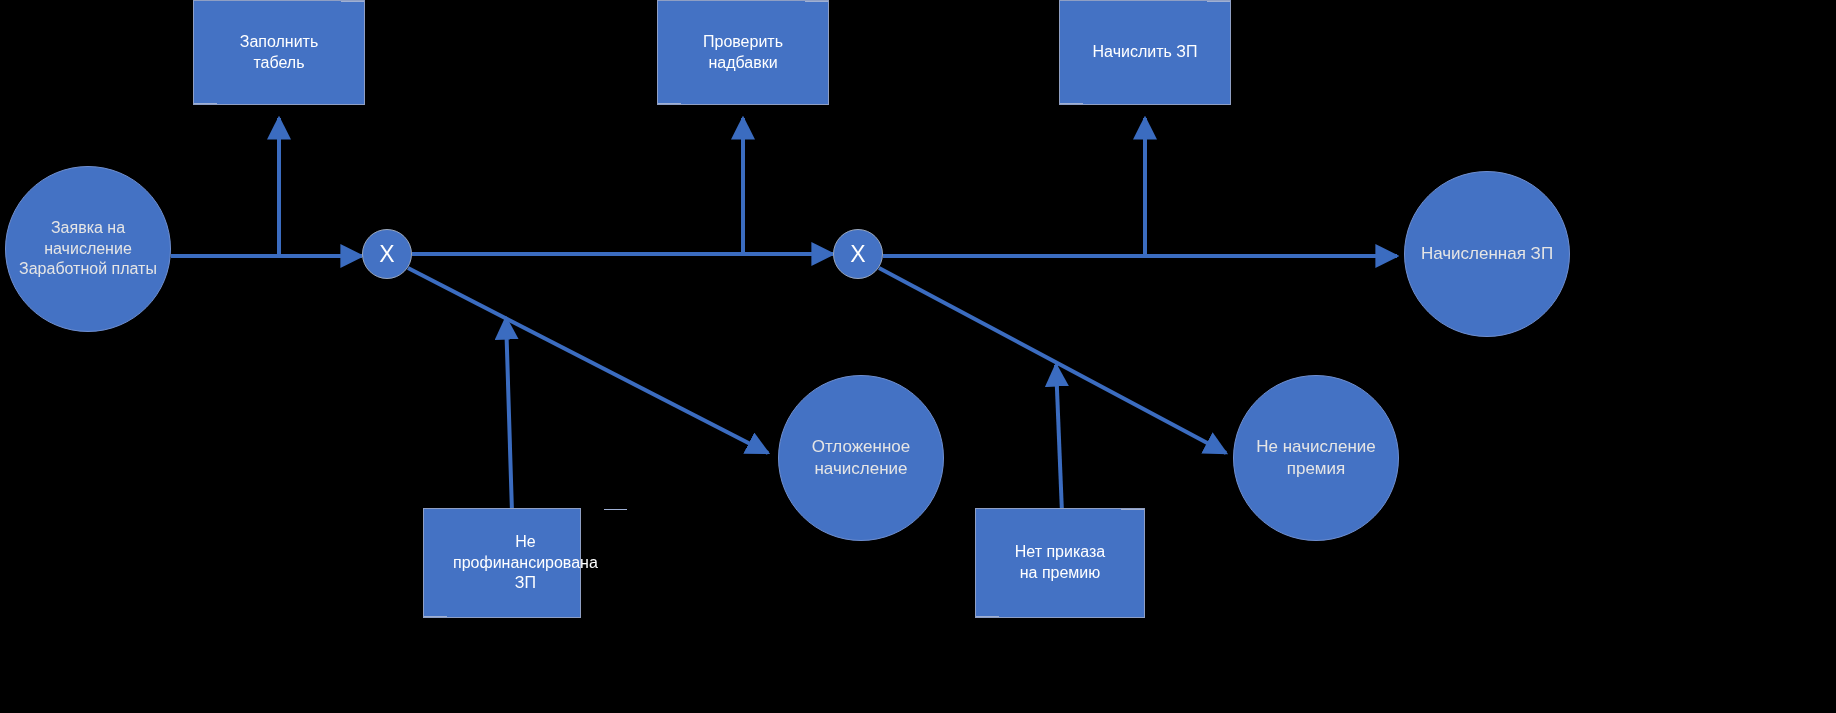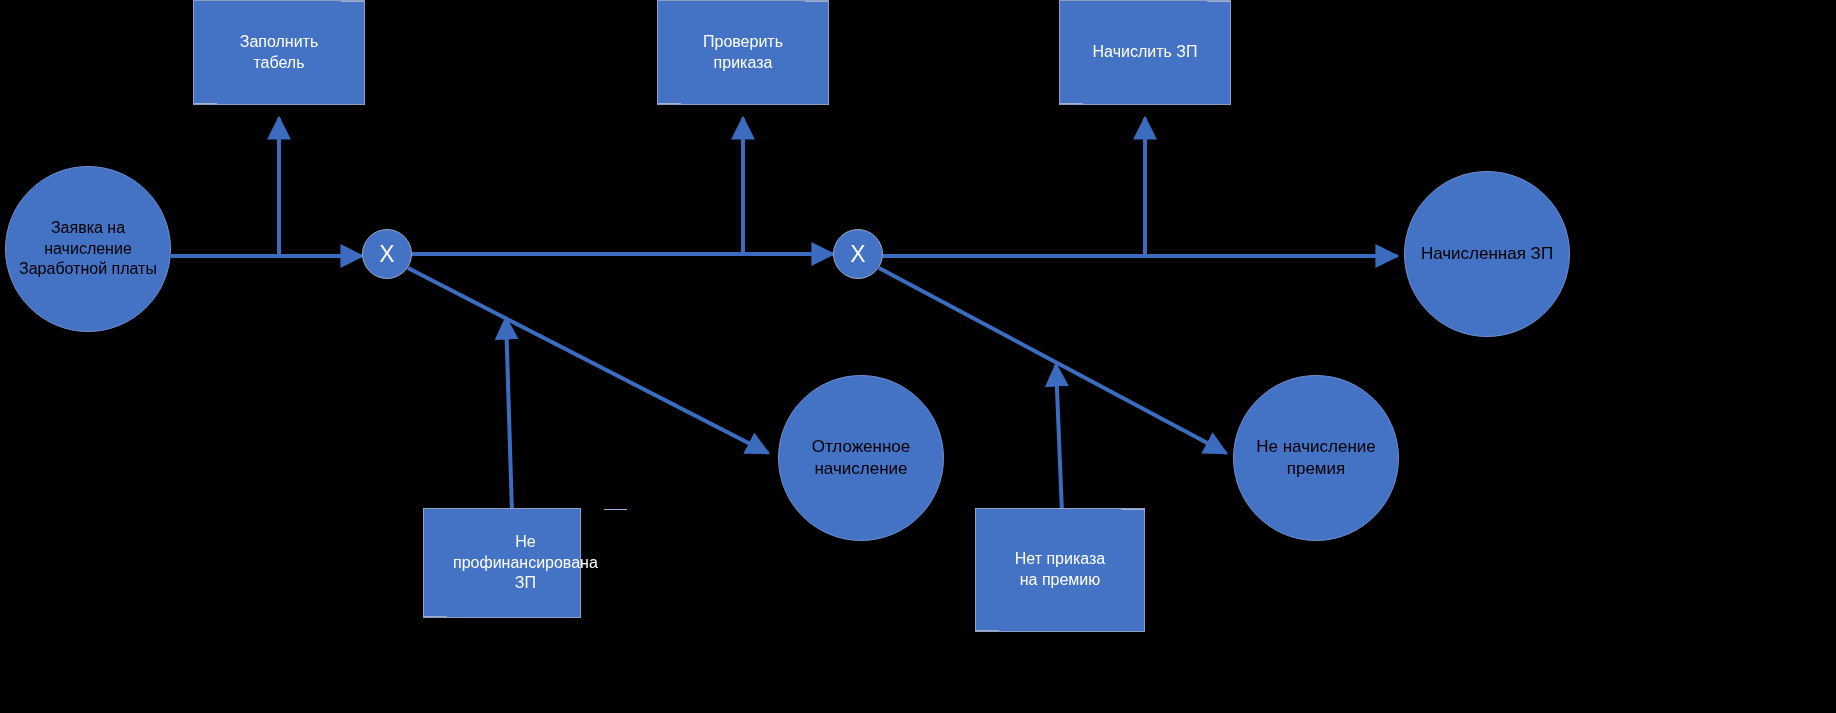--- a/index.html
+++ b/index.html
@@ -26,21 +26,21 @@
   .node-circle {
     position: absolute;
     border-radius: 50%;
     background: #4472C4;
     border: 1px solid #6f8fd0;
     box-sizing: border-box;
     display: flex;
     align-items: center;
     justify-content: center;
     text-align: center;
-    color: #000000;
+    color: #e5e5e5;
     line-height: 1.28;
   }
   .node-gateway {
     position: absolute;
     border-radius: 50%;
     background: #4472C4;
     border: 1px solid #9aa7bd;
     box-sizing: border-box;
     display: flex;
     align-items: center;
@@ -122,21 +122,21 @@
     <div class="task-band bottom"></div>
   </div>
 
   <div class="node-gateway" style="left:362px; top:229px; width:50px; height:50px;">
     <span>X</span>
   </div>
 
   <div class="node-task" style="left:657px; top:0px; width:172px; height:105px;">
     <div class="task-band"></div>
     <div class="task-body lbl-sm">
-      <span>Проверить приказа</span>
+      <span>Проверить надбавки</span>
     </div>
     <div class="task-band bottom"></div>
   </div>
 
   <div class="node-gateway" style="left:833px; top:229px; width:50px; height:50px;">
     <span>X</span>
   </div>
 
   <div class="node-task" style="left:1059px; top:0px; width:172px; height:105px;">
     <div class="task-band"></div>
@@ -159,21 +159,21 @@
   </div>
 
   <div class="node-task" style="left:423px; top:508px; width:158px; height:110px;">
     <div class="task-band"></div>
     <div class="task-body lbl-sm">
       <span>Не профинансирована ЗП</span>
     </div>
     <div class="task-band bottom"></div>
   </div>
 
-  <div class="node-task" style="left:975px; top:508px; width:170px; height:124px;">
+  <div class="node-task" style="left:975px; top:508px; width:170px; height:110px;">
     <div class="task-band"></div>
     <div class="task-body lbl-sm">
       <span>Нет приказа на премию</span>
     </div>
     <div class="task-band bottom"></div>
   </div>
 
 </div>
 
 </body></html>

